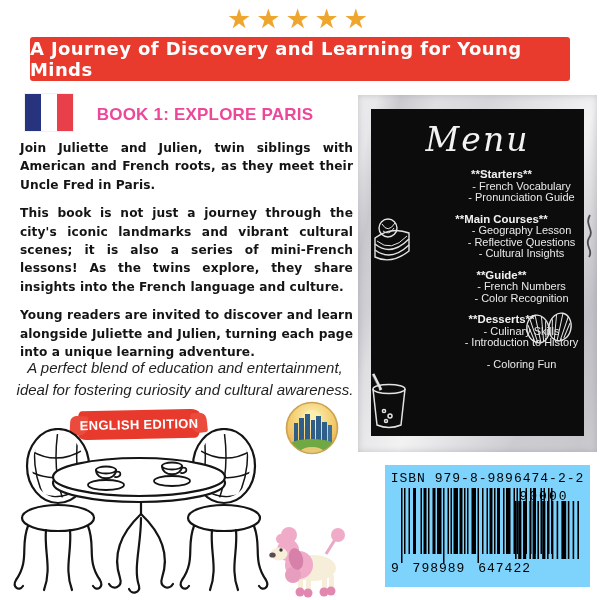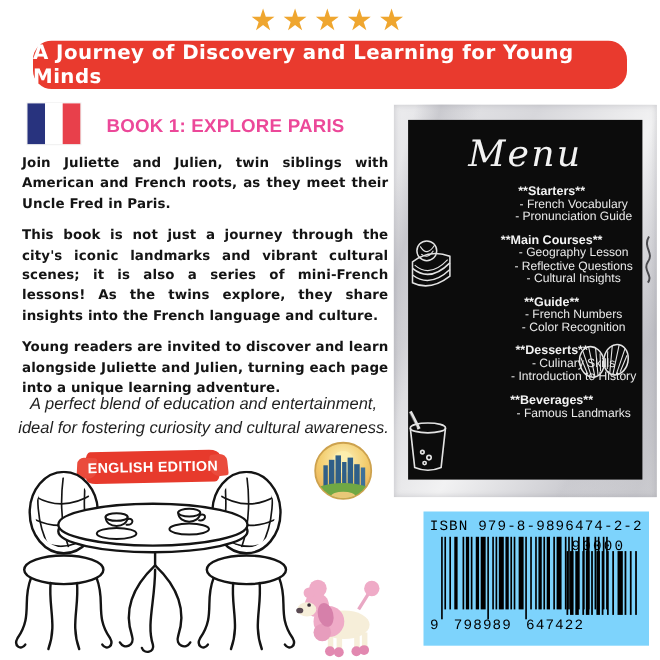--- a/index.html
+++ b/index.html
@@ -3,21 +3,21 @@
 <meta charset="utf-8">
 <style>
   html,body{margin:0;padding:0;}
   body{width:600px;height:600px;position:relative;background:#ffffff;overflow:hidden;
        font-family:"DejaVu Sans",sans-serif;}
   .abs{position:absolute;}
 
   
   .stars{top:4px;left:0;width:600px;text-align:center;font-size:27px;line-height:30px;
          color:#efa62f;letter-spacing:5px;}
-  .banner{top:37px;left:30px;width:540px;height:44px;background:#e93a2e;border-radius:17px;
+  .banner{top:37px;left:30px;width:540px;height:44px;background:#e93a2e;border-radius:3px;
           display:flex;align-items:center;justify-content:center;}
   .banner span{color:#ffffff;font-weight:bold;font-size:18px;letter-spacing:.4px;}
 
   
   .flag{top:94px;left:25px;width:48px;height:37px;display:flex;box-shadow:0 0 0 1px #f1f1f1;}
   .flag div{flex:1;}
   .f-blue{background:#28337e;} .f-white{background:#ffffff;} .f-red{background:#e8404b;}
 
   
   .heading{top:105px;left:50px;width:310px;text-align:center;color:#ec4899;
@@ -206,24 +206,21 @@
       <div class="m-h">**Guide**</div>
       <div class="m-i">- French Numbers</div>
       <div class="m-i">- Color Recognition</div>
     </div>
     <div class="m-sec">
       <div class="m-h">**Desserts**</div>
       <div class="m-i">- Culinary Skills</div>
       <div class="m-i">- Introduction to History</div>
     </div>
     <div class="m-sec">
-    </div>
-    <div class="m-sec">
-      <div class="m-h">**Beverages**</div>
-      <div class="m-i">- Famous Landmarks</div>
+      <div class="m-i">- Coloring Fun</div>
     </div>
   </div>
 
   <svg class="abs" style="top:116px;left:13px;" width="42" height="56" viewBox="0 0 42 56" fill="none" stroke="#e3e3e3" stroke-width="1.4">
     <path d="M4,27 Q20,15 38,22 L38,40 Q20,54 4,46 Z"></path>
     <path d="M4,33 Q20,46 38,28"></path>
     <path d="M4,39 Q20,51 38,34"></path>
     <path d="M6,30 Q20,42 36,25" stroke-width="1"></path>
     <circle cx="17" cy="17" r="9"></circle>
     <path d="M11,13 Q17,23 24,12" stroke-width="1"></path>

